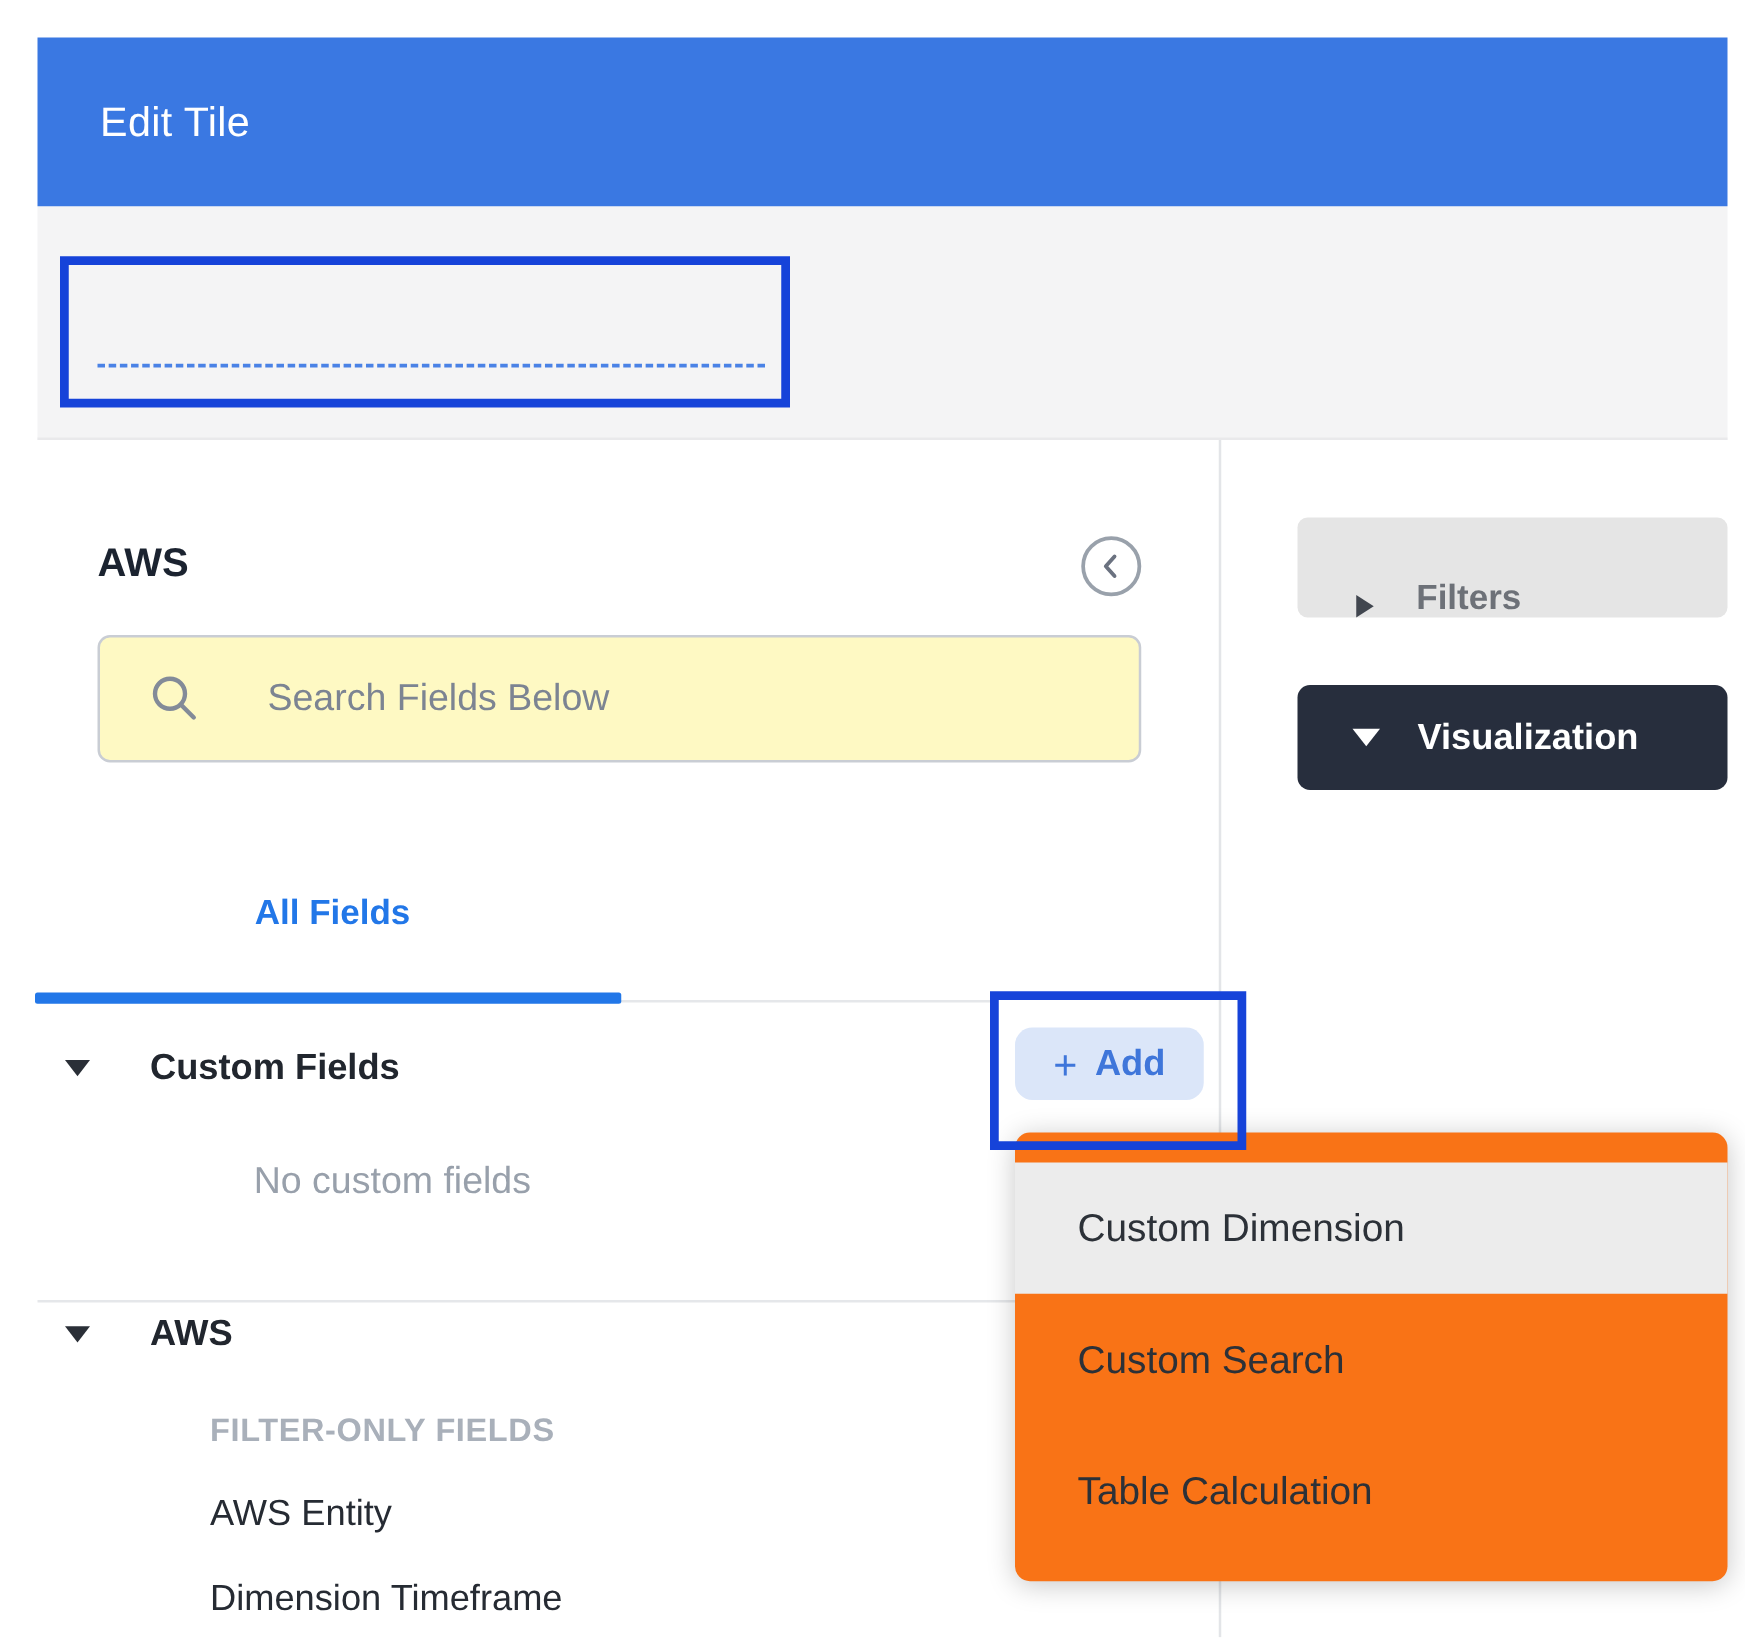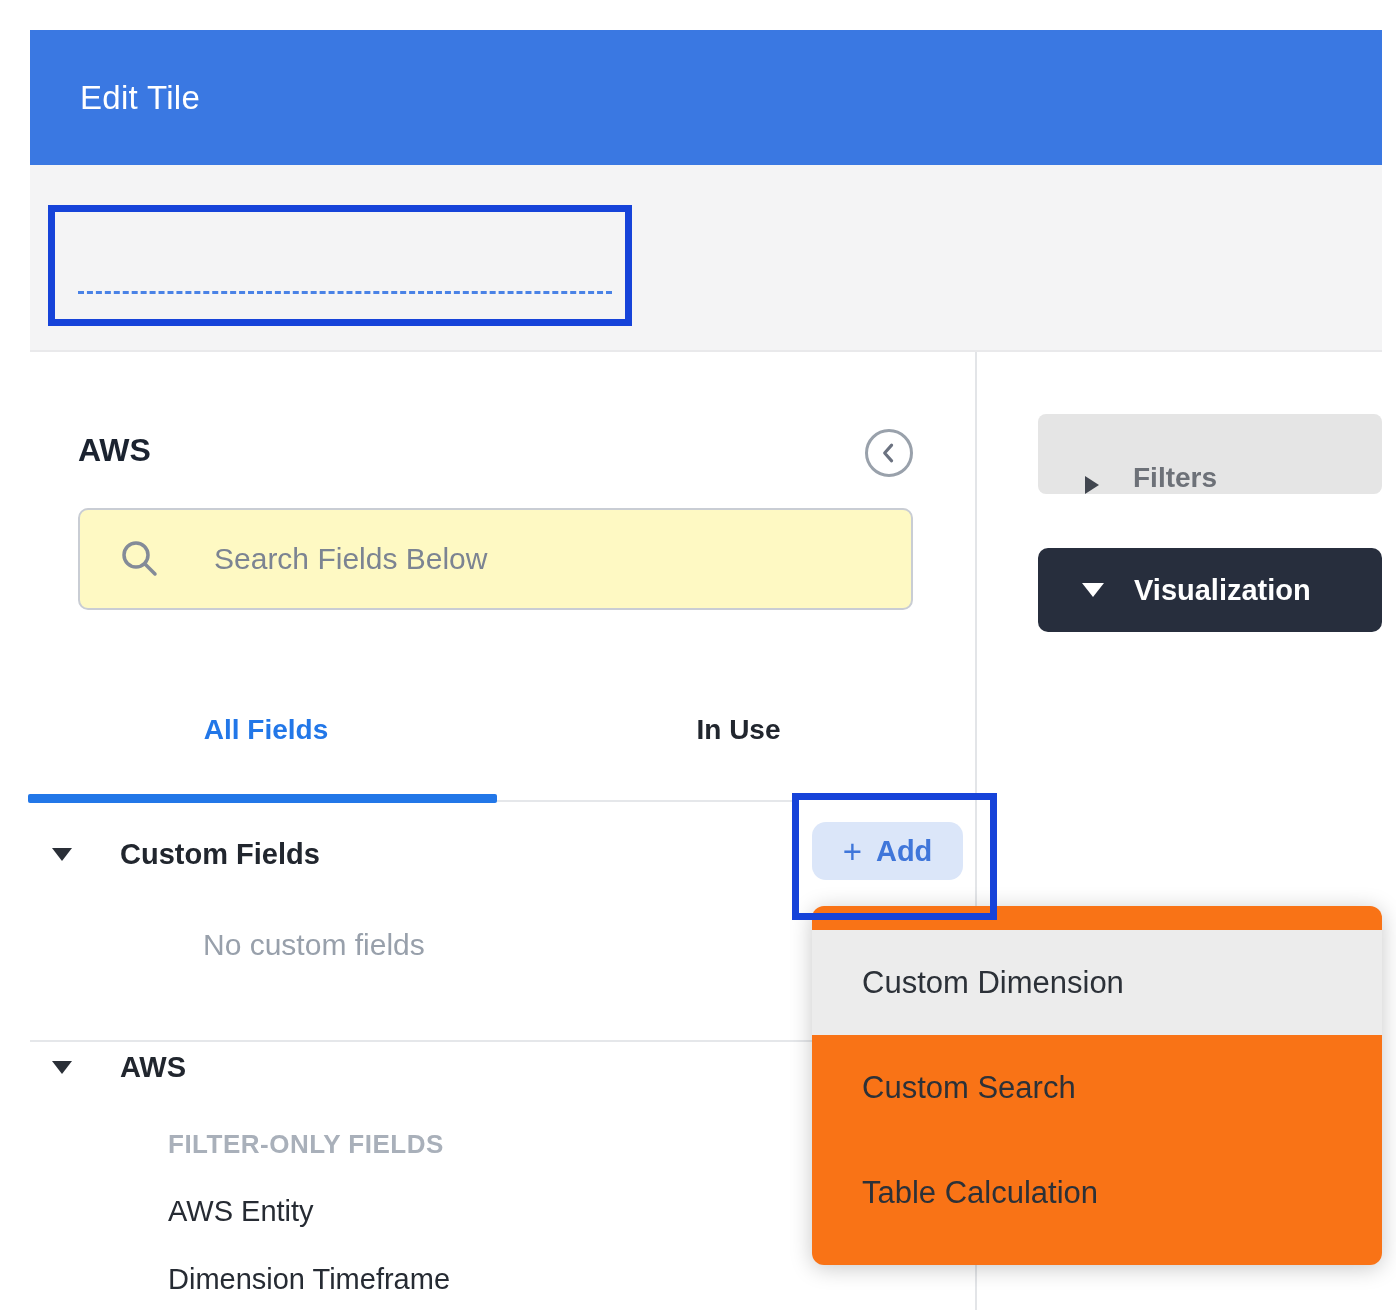--- a/index.html
+++ b/index.html
@@ -92,21 +92,20 @@
 
   <div class="search-box">
     <svg width="40" height="40" viewBox="0 0 40 40">
       <circle cx="16" cy="16" r="12" fill="none" stroke="#838b98" stroke-width="3.5"></circle>
       <line x1="25" y1="25" x2="35" y2="35" stroke="#838b98" stroke-width="3.5" stroke-linecap="round"></line>
     </svg>
     <input class="search-input" type="text" placeholder="Search Fields Below" style="">
   </div>
 
   <div class="tab-label tab-all">All Fields</div>
-  <div class="tab-label tab-inuse">In Use</div>
   <div class="tab-underline-gray"></div>
   <div class="tab-underline-blue"></div>
 
   <div class="section-row row-custom-fields">
     <span class="caret-down"></span>
     <span class="section-label">Custom Fields</span>
   </div>
 
   <button class="add-btn">
     <span class="add-plus">+</span>

